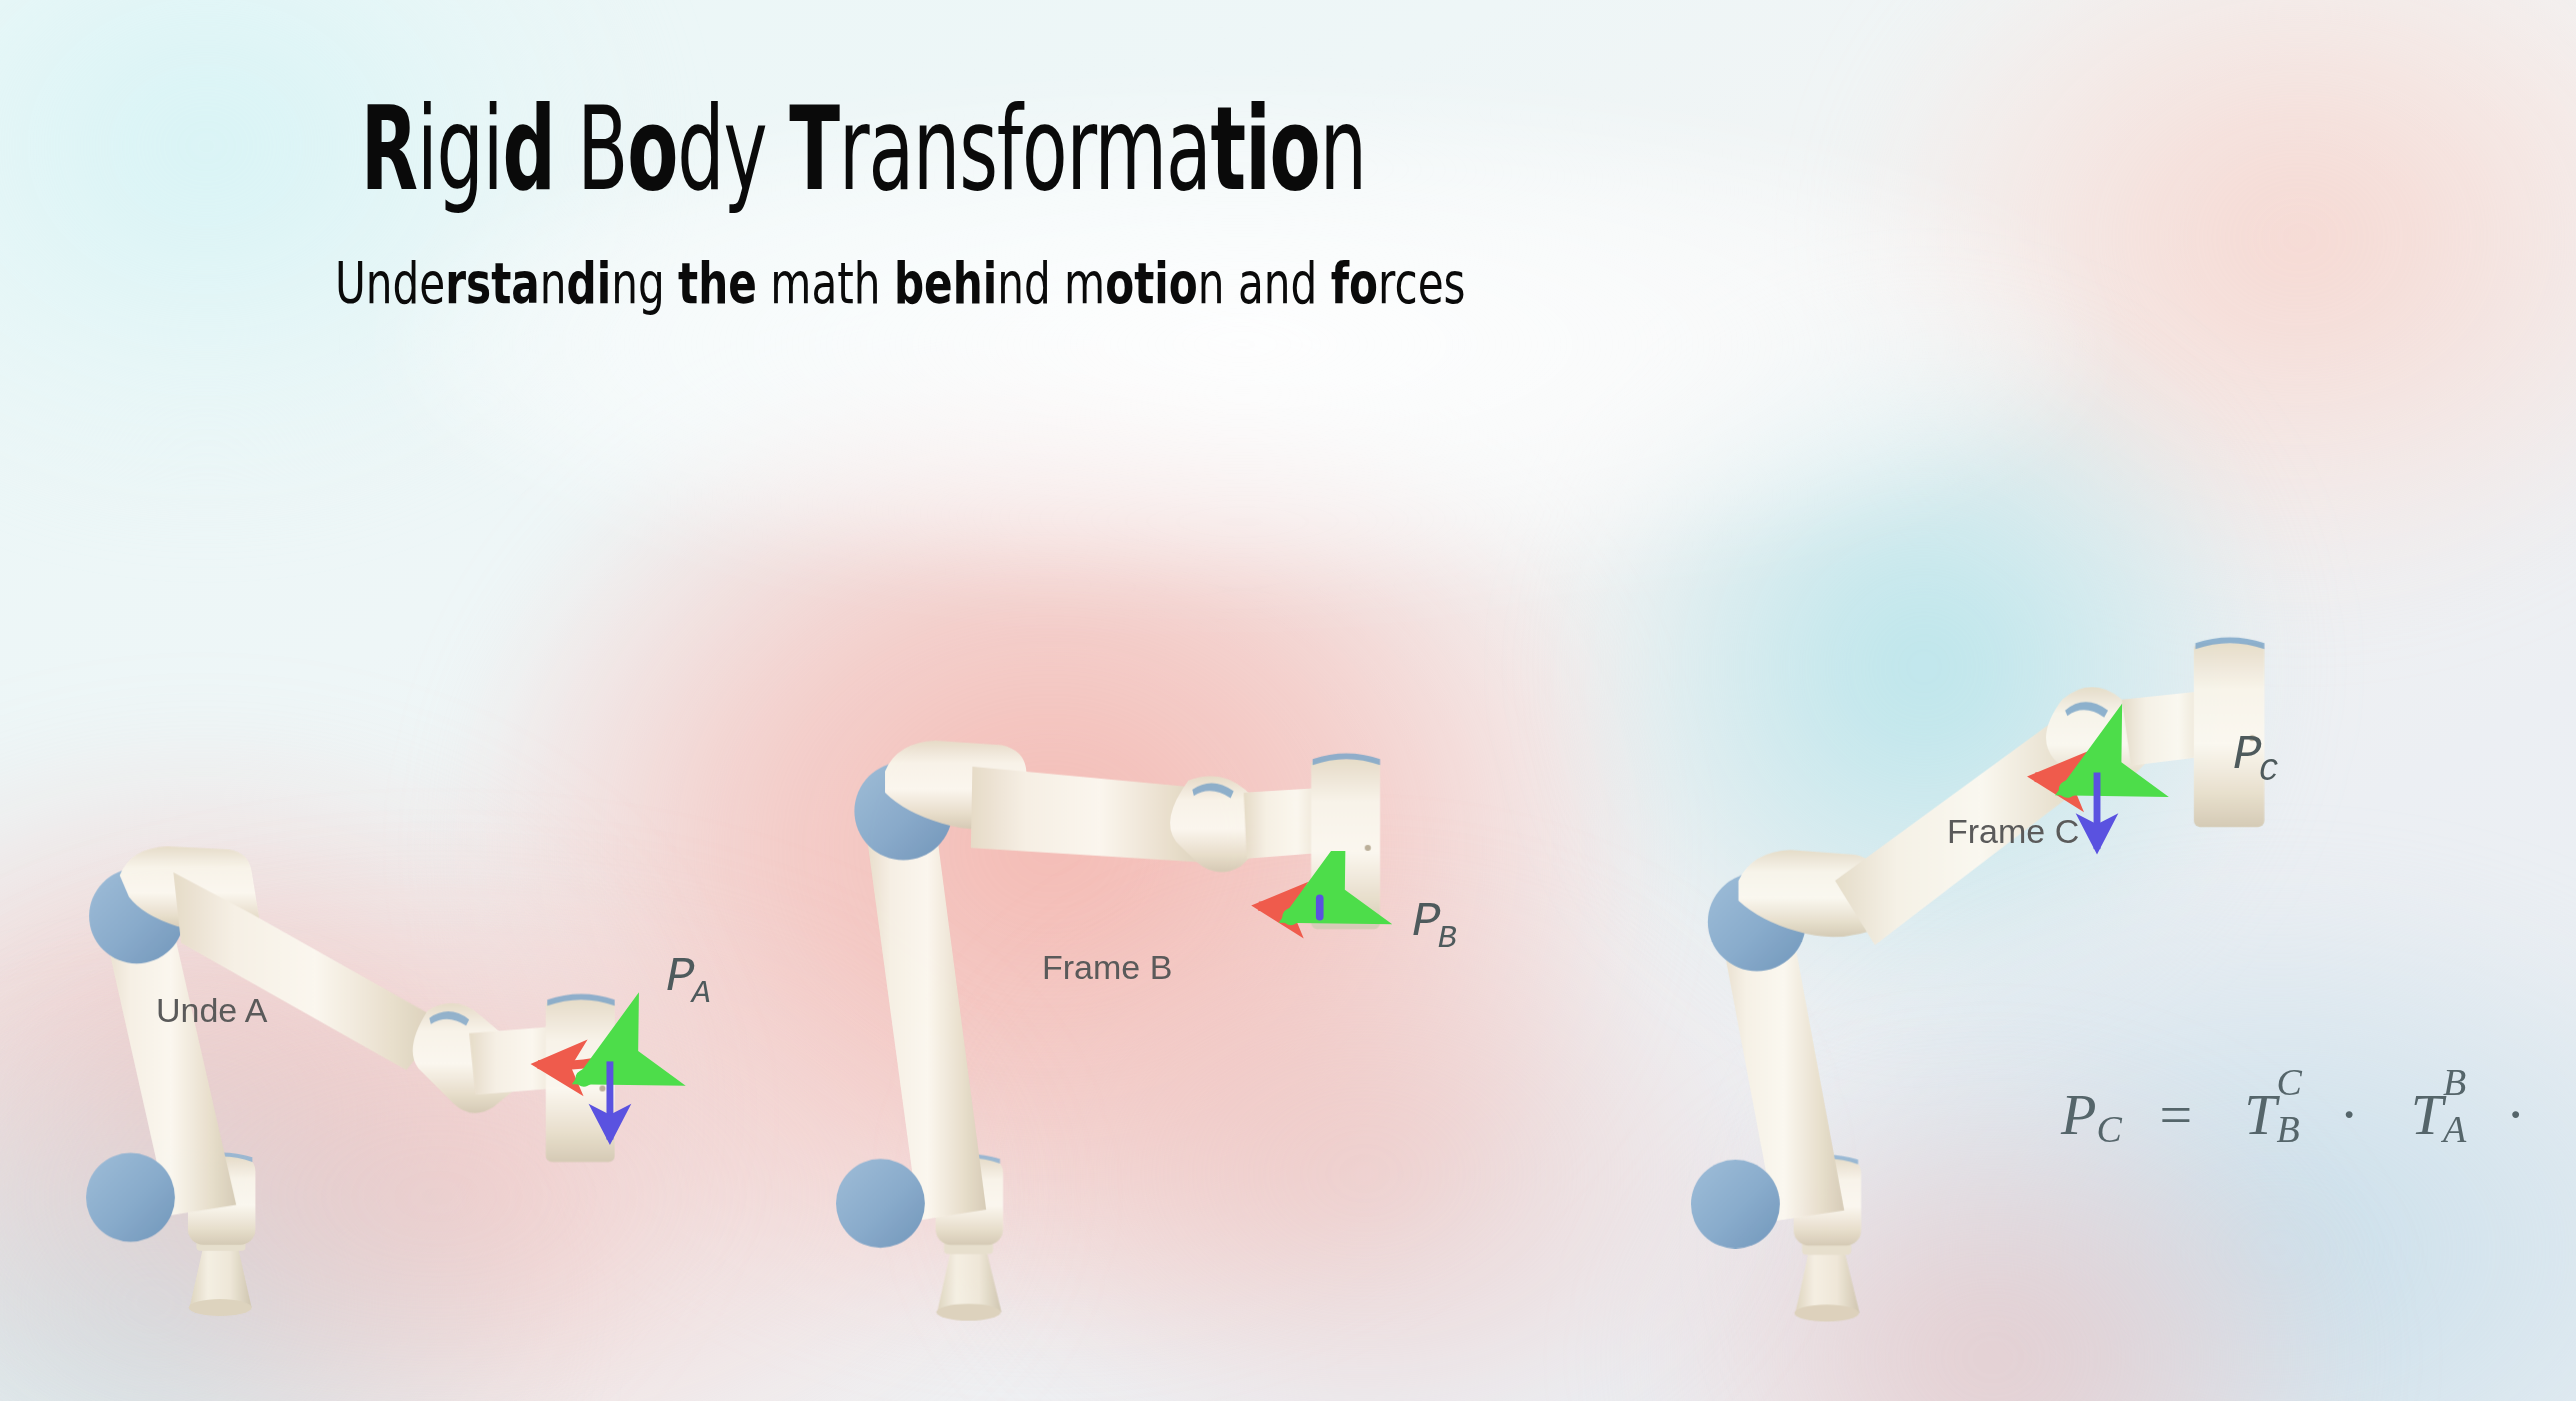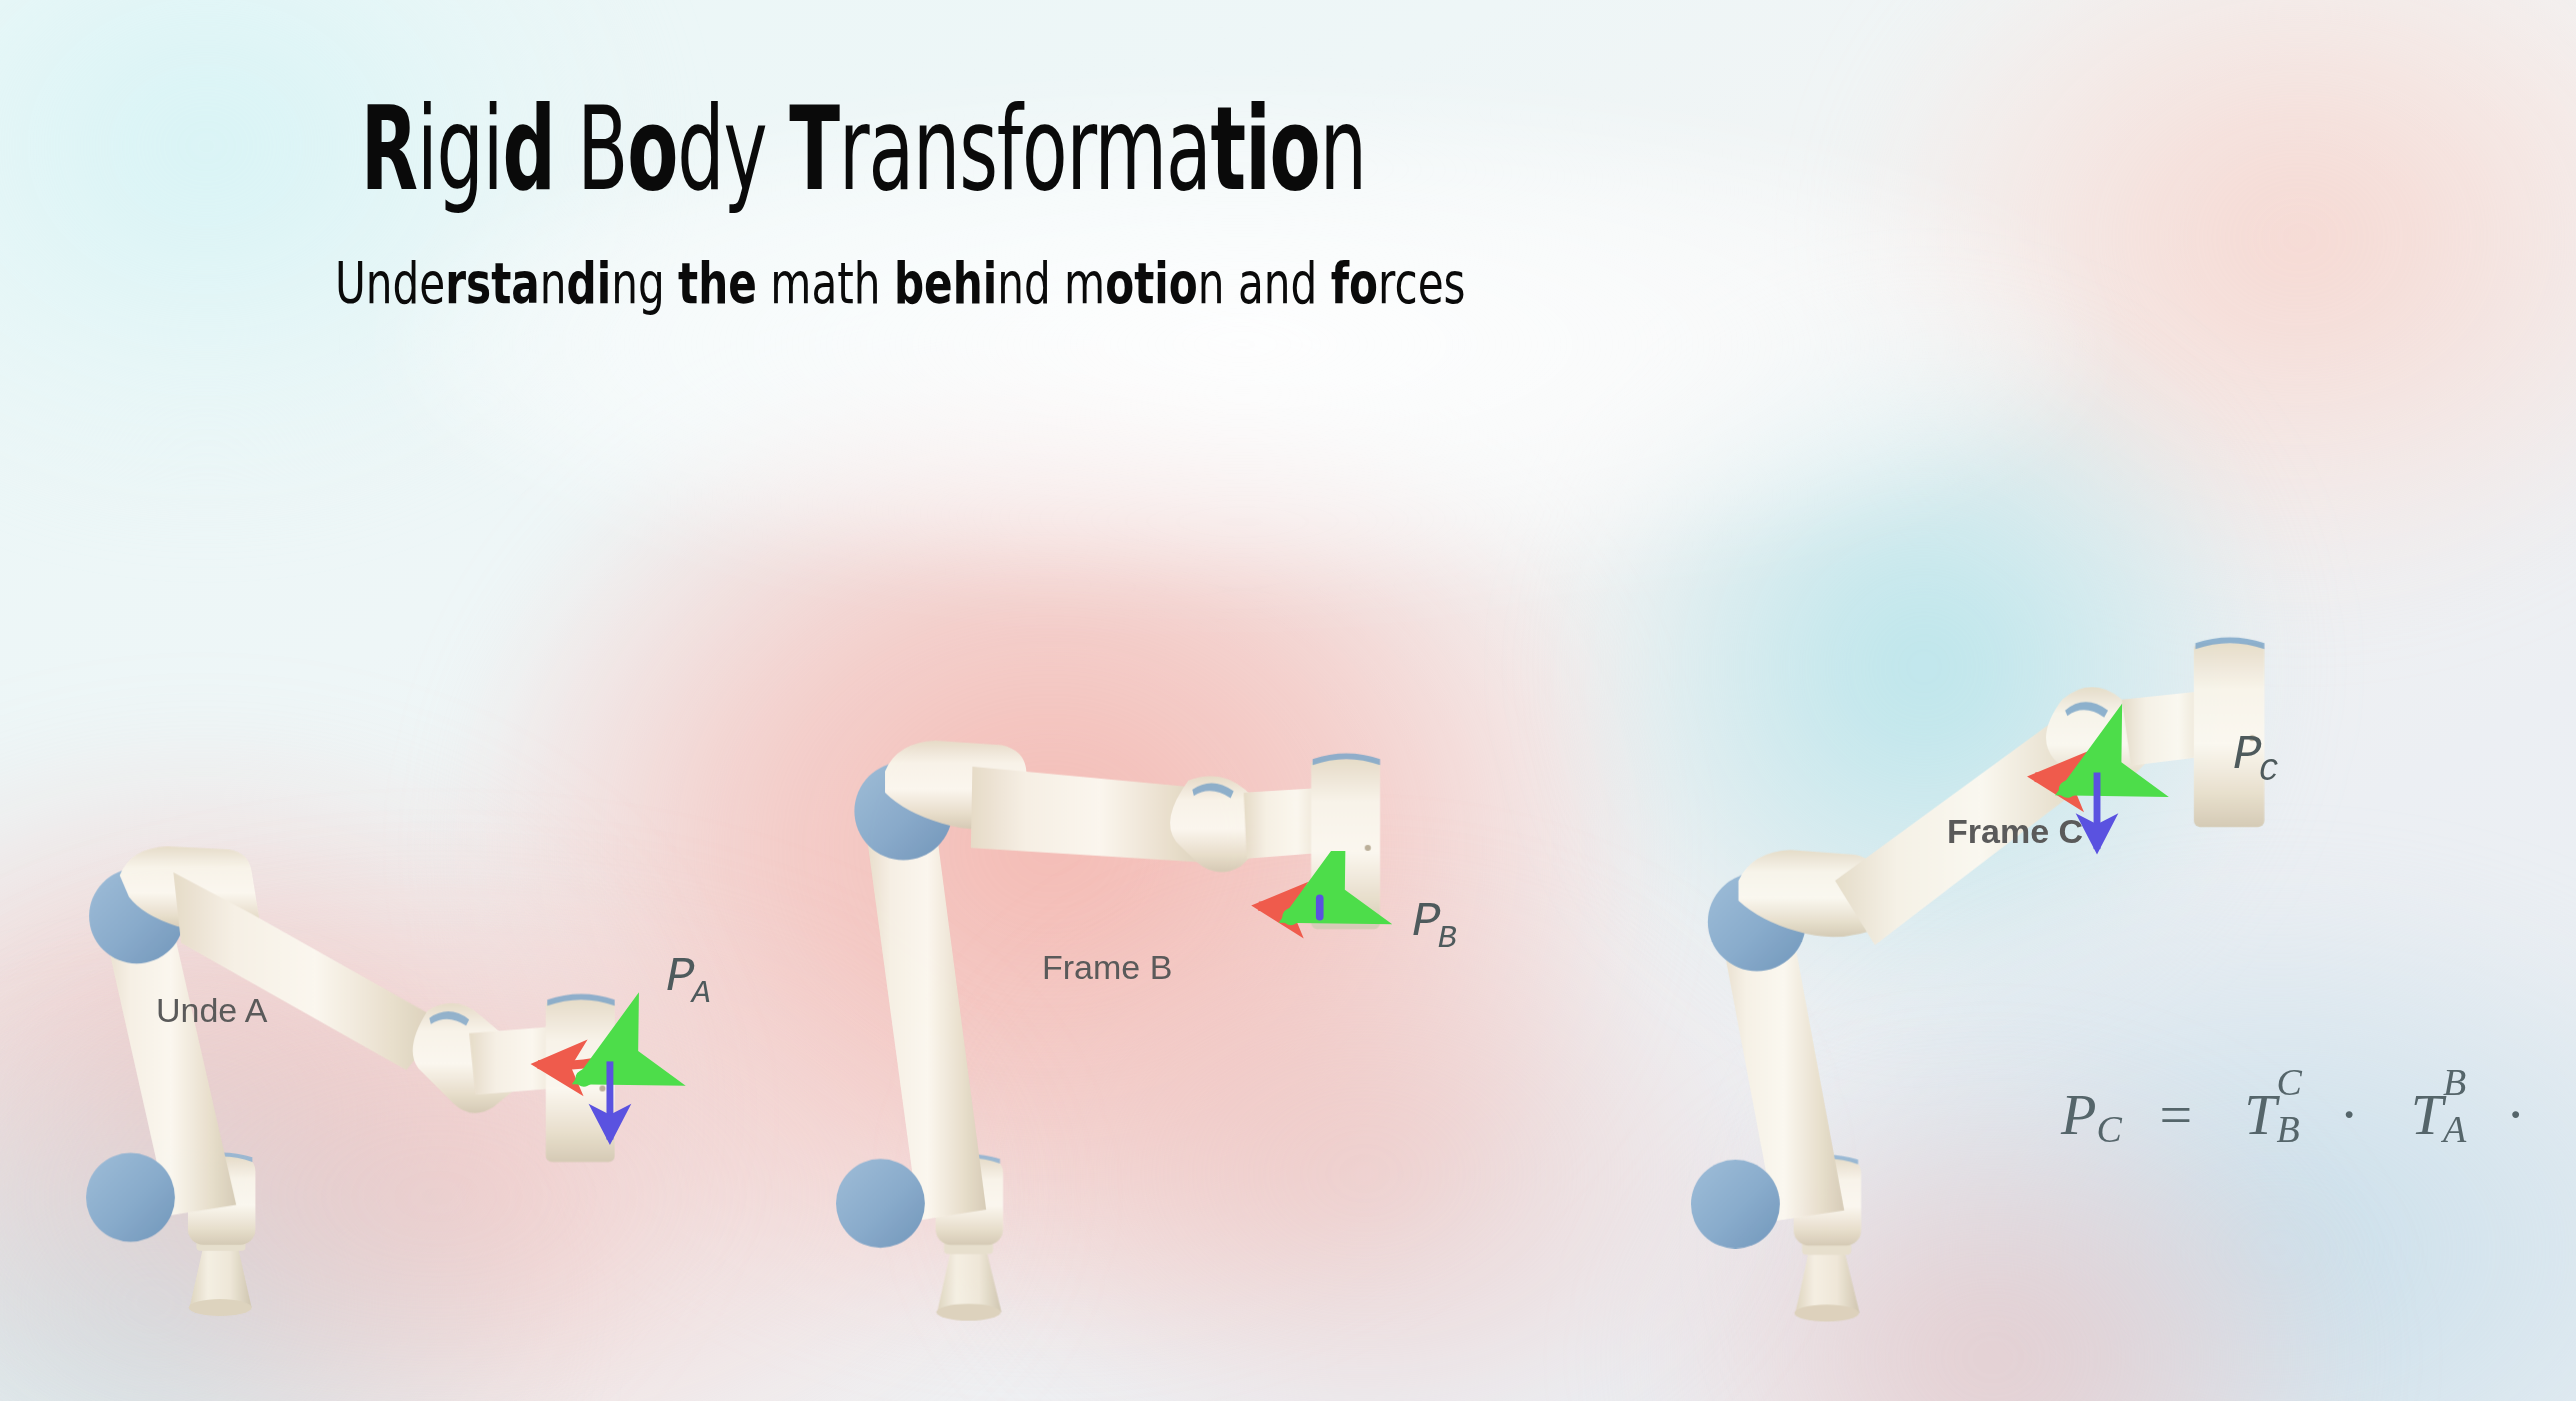--- a/index.html
+++ b/index.html
@@ -296,21 +296,21 @@
         <circle cx="788" cy="232" r="4" fill="#b9ae97"></circle>
       </g>
     </svg>
   </div>
 
   <svg class="robot" style="left:1963px;top:682px;z-index:44;" width="291" height="230" viewBox="0 0 380 300">
     <path d="M168,116 C142,124 118,126 94,124" stroke="#ef5b4c" stroke-width="13" fill="none" marker-end="url(#arrowRed)"></path>
     <path d="M168,120 C154,130 144,136 136,140" stroke="#4ddd4a" stroke-width="22" fill="none" stroke-linecap="round" marker-end="url(#arrowGreen)"></path>
     <path d="M175,118 L175,218" stroke="#5a52e0" stroke-width="9" fill="none" marker-end="url(#arrowBlue)"></path>
   </svg>
-  <div class="framelabel" style="left:1947px;top:812px;font-weight:bold;">Frame C</div>
+  <div class="framelabel" style="left:1947px;top:812px;">Frame C</div>
   <div class="plabel" style="left:2233px;top:728px;">
     <span class="base">P</span><span class="sub">C</span>
   </div>
 
   <div class="formula" style="left:2061px;top:1081px;">
     <span class="v"><span>P</span><span class="sb">C</span></span>
     <span class="gap"></span>
     <span class="eq">=</span>
     <span class="gap2"></span>
     <span class="v"><span>T</span><span class="sb">B</span><span class="sp">C</span></span>

